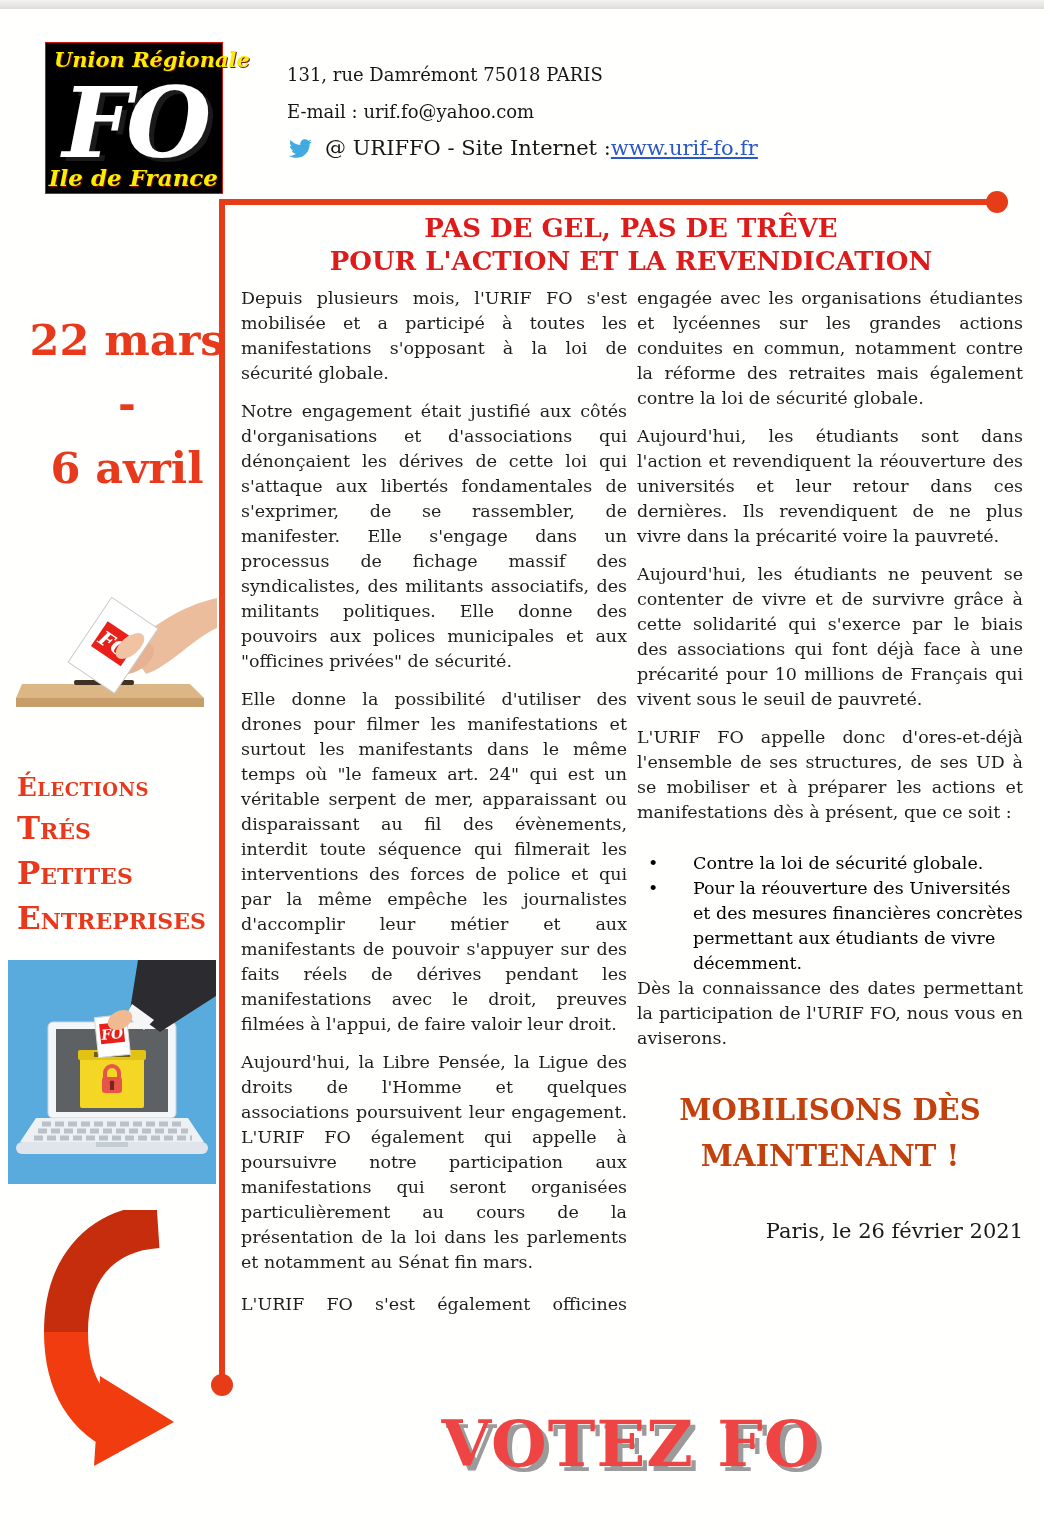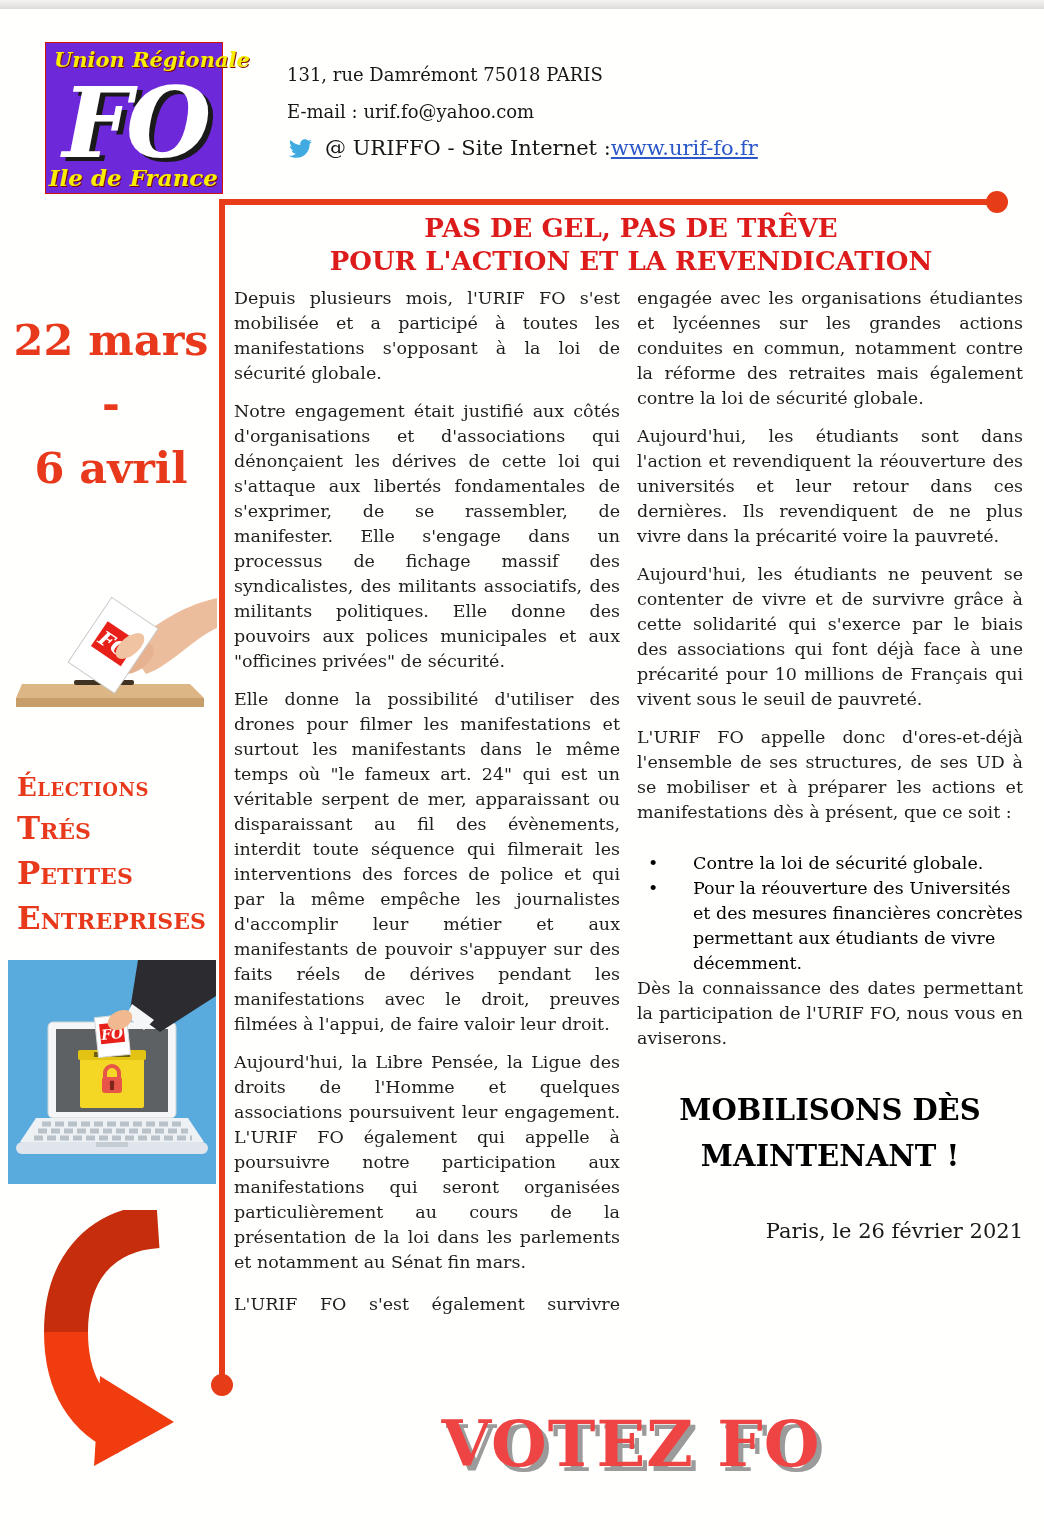--- a/index.html
+++ b/index.html
@@ -5,21 +5,21 @@
   html,body { margin:0; padding:0; background:#ffffff; }
   .page {
     position:relative; width:1044px; height:1536px; background:#fffffe;
     overflow:hidden; font-family:"DejaVu Serif","Liberation Serif",serif;
   }
   .top-strip { position:absolute; top:0; left:0; width:100%; height:9px;
     background:linear-gradient(#f4f3f1,#dedcd9); }
 
   
   .logo { position:absolute; left:45px; top:42px; width:178px; height:152px;
-    background:#6d28d9; box-shadow:0 0 0 1px #d41208 inset; }
+    background:#000000; box-shadow:0 0 0 1px #d41208 inset; }
   .logo-top { position:absolute; left:9px; top:5px; font-style:italic; font-weight:bold;
     color:#f8ee00; font-size:21px; white-space:nowrap; text-shadow:1px 1px 0 #7d0b00; }
   .logo-fo { position:absolute; left:50%; top:53%; transform:translate(-50%,-50%);
     font-size:98px; font-style:italic; font-weight:bold; color:#ffffff;
     text-shadow:5px 4px 0 #1a1a1a; letter-spacing:-6px; line-height:1; }
   .logo-bottom { position:absolute; right:5px; bottom:3px; font-style:italic; font-weight:bold;
     color:#f8ee00; font-size:23px; white-space:nowrap; text-shadow:1px 1px 0 #7d0b00; }
 
   
   .hdr { position:absolute; left:287px; top:56px; color:#161616; }
@@ -32,40 +32,40 @@
   .rule-h { position:absolute; left:222px; top:199px; width:770px; height:6px; background:#e63c17; }
   .rule-v { position:absolute; left:219px; top:199px; width:6px; height:1186px; background:#e63c17; }
   .dot { position:absolute; width:22px; height:22px; border-radius:50%; background:#e63c17; }
   .dot-tr { left:986px; top:191px; }
   .dot-b  { left:211px; top:1374px; }
 
   
   .title { position:absolute; left:240px; top:212px; width:782px; text-align:center;
     color:#de1b1b; font-weight:bold; font-size:26px; line-height:33px; }
   .col { position:absolute; top:286px; width:386px; }
-  .col-left  { left:234px; }
+  .col-left  { left:241px; }
   .col-right { left:637px; }
   p.body { font-size:17.5px; line-height:25px; text-align:justify;
     color:#1e1e1e; margin:0 0 13px 0; }
   p.tight { margin-bottom:2px; }
   p.stretch-last { text-align-last:justify; margin-top:17px; }
   ul.bul { list-style:none; margin:26px 0 0 0; padding:0; }
   ul.bul li { position:relative; padding-left:56px; font-size:17.5px; line-height:25px;
     color:#000000; max-width:344px; text-align:left; }
   ul.bul li::before { content:"\2022"; position:absolute; left:11px; }
   .des { margin-top:28px; }
   .mobilisons { margin:36px auto 0; max-width:330px; text-align:center; font-weight:bold;
-    font-size:29px; line-height:46px; color:#000000; }
+    font-size:29px; line-height:46px; color:#c2410c; }
   .dateline { margin-top:40px; text-align:right; font-size:21px; color:#191919; }
   .votez { position:absolute; left:240px; top:1406px; width:782px; text-align:center;
     font-size:64px; font-weight:bold; color:#ef4444;
     text-shadow:5px 5px 0 #9b9b9b; letter-spacing:1px; }
 
   
-  .dates { position:absolute; left:0; top:308px; width:222px; text-align:center;
+  .dates { position:absolute; left:16px; top:308px; width:222px; text-align:center;
     color:#e8391c; font-weight:bold; font-size:43px; line-height:64px; }
   .tpe { position:absolute; left:17px; top:768px; color:#e8391c; font-weight:bold; }
   .tpe-first { font-size:26px; line-height:38px; font-variant:small-caps; letter-spacing:.5px; }
   .tpe-big { font-size:31px; line-height:45px; font-variant:small-caps; }
   .fig { position:absolute; }
   .fig-ballot { left:12px; top:572px; }
   .fig-laptop { left:8px; top:960px; }
   .fig-arrow  { left:42px; top:1210px; }
 </style>
 </head>
@@ -100,21 +100,21 @@
   <div class="title">
     <div>PAS DE GEL, PAS DE TRÊVE</div>
     <div>POUR L'ACTION ET LA REVENDICATION</div>
   </div>
 
   <div class="col col-left">
     <p class="body">Depuis plusieurs mois, l'URIF FO s'est mobilisée et a participé à toutes les manifestations s'opposant à la loi de sécurité globale.</p>
     <p class="body">Notre engagement était justifié aux côtés d'organisations et d'associations qui dénonçaient les dérives de cette loi qui s'attaque aux libertés fondamentales de s'exprimer, de se rassembler, de manifester. Elle s'engage dans un processus de fichage massif des syndicalistes, des militants associatifs, des militants politiques. Elle donne des pouvoirs aux polices municipales et aux "officines privées" de sécurité.</p>
     <p class="body">Elle donne la possibilité d'utiliser des drones pour filmer les manifestations et surtout les manifestants dans le même temps où "le fameux art. 24" qui est un véritable serpent de mer, apparaissant ou disparaissant au fil des évènements, interdit toute séquence qui filmerait les interventions des forces de police et qui par la même empêche les journalistes d'accomplir leur métier et aux manifestants de pouvoir s'appuyer sur des faits réels de dérives pendant les manifestations avec le droit, preuves filmées à l'appui, de faire valoir leur droit.</p>
     <p class="body">Aujourd'hui, la Libre Pensée, la Ligue des droits de l'Homme et quelques associations poursuivent leur engagement. L'URIF FO également qui appelle à poursuivre notre participation aux manifestations qui seront organisées particulièrement au cours de la présentation de la loi dans les parlements et notamment au Sénat fin mars.</p>
-    <p class="body stretch-last">L'URIF FO s'est également survivre</p>
+    <p class="body stretch-last">L'URIF FO s'est également officines</p>
   </div>
 
   <div class="col col-right">
     <p class="body">engagée avec les organisations étudiantes et lycéennes sur les grandes actions conduites en commun, notamment contre la réforme des retraites mais également contre la loi de sécurité globale.</p>
     <p class="body">Aujourd'hui, les étudiants sont dans l'action et revendiquent la réouverture des universités et leur retour dans ces dernières. Ils revendiquent de ne plus vivre dans la précarité voire la pauvreté.</p>
     <p class="body">Aujourd'hui, les étudiants ne peuvent se contenter de vivre et de survivre grâce à cette solidarité qui s'exerce par le biais des associations qui font déjà face à une précarité pour 10 millions de Français qui vivent sous le seuil de pauvreté.</p>
     <p class="body">L'URIF FO appelle donc d'ores-et-déjà l'ensemble de ses structures, de ses UD à se mobiliser et à préparer les actions et manifestations dès à présent, que ce soit :</p>
     <ul class="bul">
       <li>Contre la loi de sécurité globale.</li>
       <li>Pour la réouverture des Universités et des mesures financières concrètes permettant aux étudiants de vivre décemment.</li>

